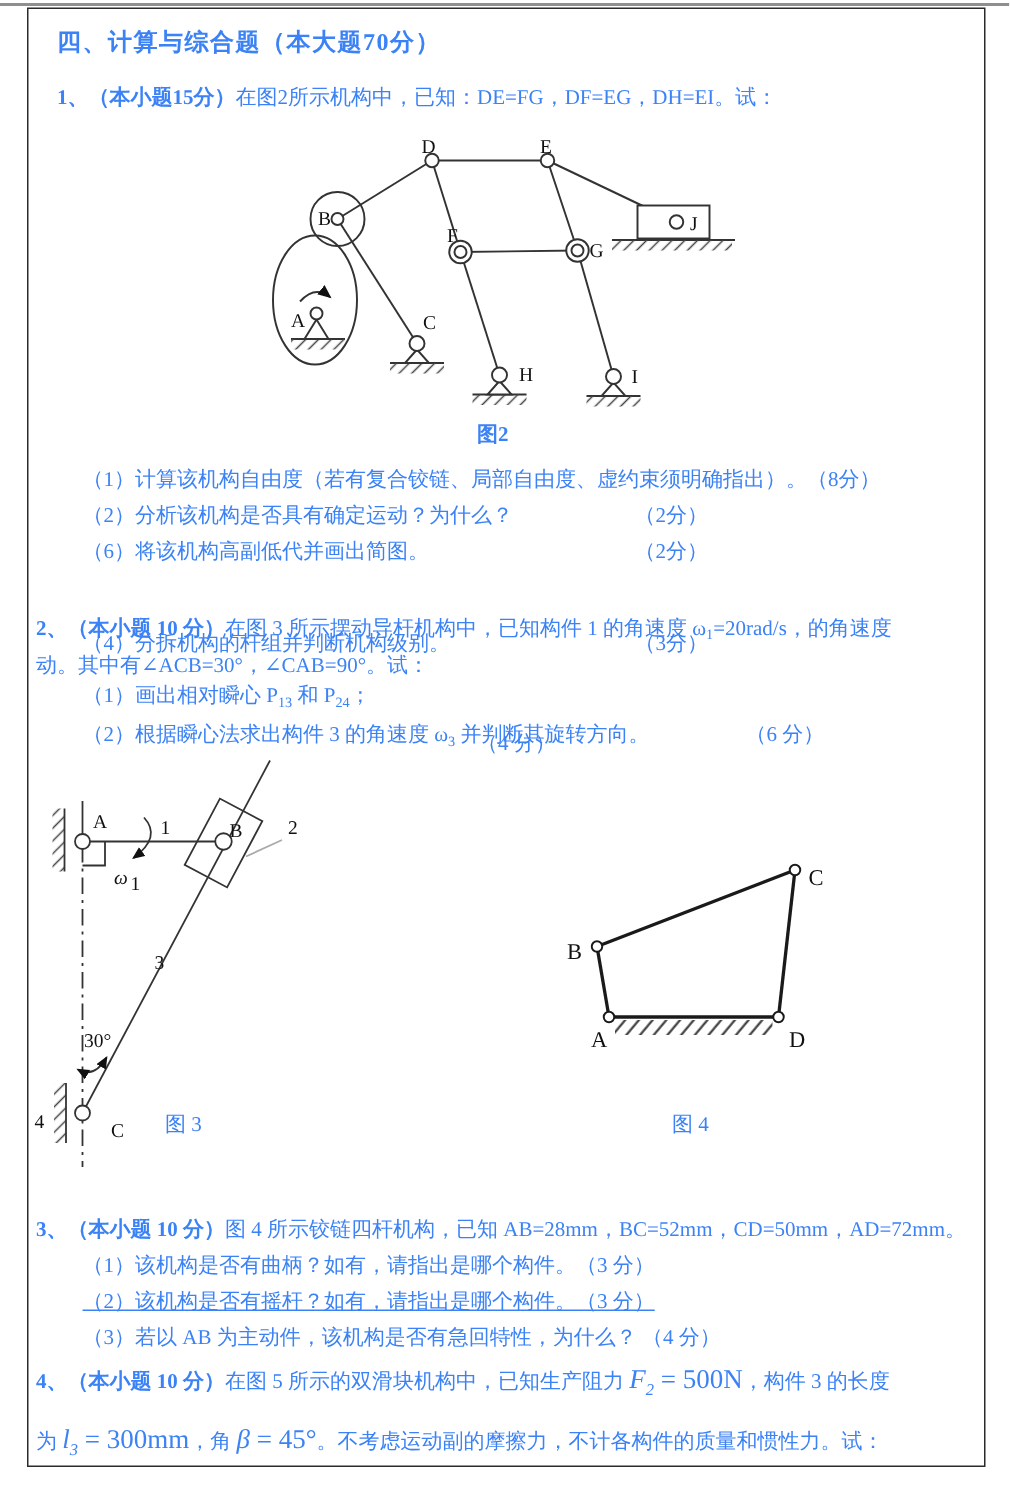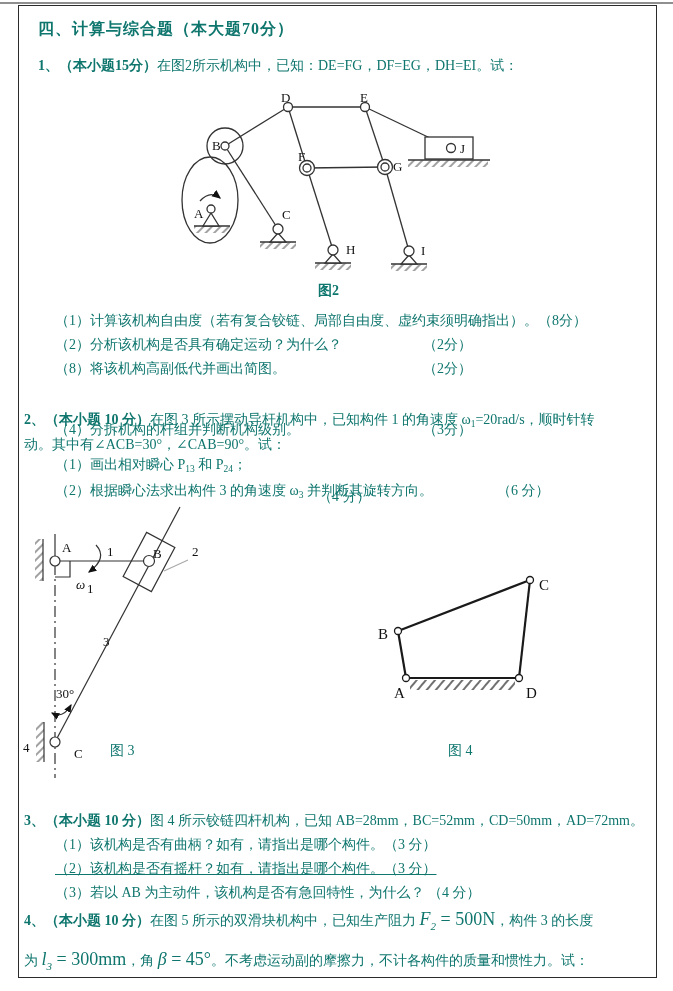--- a/index.html
+++ b/index.html
@@ -1,17 +1,17 @@
 <!DOCTYPE html>
 <html><head>
 <meta charset="utf-8">
 <style>
   html,body{margin:0;padding:0;background:#fff;}
   .page{position:relative;width:673px;height:991px;background:#ffffff;
-        font-family:"Liberation Serif","DejaVu Serif",serif;color:#0f766e;overflow:hidden;}
+        font-family:"Liberation Serif","DejaVu Serif",serif;color:#3b82f6;overflow:hidden;}
   .topline{position:absolute;left:0;top:2px;width:673px;height:2px;background:#8f8f8f;}
   .frame{position:absolute;left:18px;top:5px;width:637px;height:971px;border:1.5px solid #2b2b2b;}
   .t{position:absolute;white-space:nowrap;font-size:14px;line-height:18px;}
   .hdr{font-size:16px;font-weight:bold;letter-spacing:1px;}
   .seg-b{font-weight:bold;}
   .seg-sub{font-size:9.5px;vertical-align:-3px;}
   .seg-m{font-size:18px;font-style:italic;}
   .seg-mn{font-size:18px;}
   .seg-msub{font-size:11px;font-style:italic;vertical-align:-5px;}
   .score{position:absolute;top:0;}
@@ -99,29 +99,29 @@
     <text x="44" y="126">A</text>
   </svg>
   <div class="t cap" style="left:318px;top:282px;">图2</div>
 
   <div class="t" style="left:55px;top:312px;"><span class="seg-r">（1）计算该机构自由度（若有复合铰链、局部自由度、虚约束须明确指出）。（8分）</span></div>
   <div class="t" style="left:55px;top:336px;">
     <span><span class="seg-r">（2）分析该机构是否具有确定运动？为什么？</span></span>
     <span class="score" style="left:368px;">（2分）</span>
   </div>
   <div class="t" style="left:55px;top:360px;">
-    <span><span class="seg-r">（8）将该机构高副低代并画出简图。</span></span>
+    <span><span class="seg-r">（6）将该机构高副低代并画出简图。</span></span>
     <span class="score" style="left:368px;">（2分）</span>
   </div>
   <div class="t" style="left:55px;top:384px;margin-top:37px;">
     <span><span class="seg-r">（4）分拆机构的杆组并判断机构级别。</span></span>
     <span class="score" style="left:368px;text-align:center;">（3分）</span>
   </div>
 
-  <div class="t" style="left:24px;top:411px;"><span class="seg-b">2、（本小题 10 分）</span><span class="seg-r">在图 3 所示摆动导杆机构中，已知构件 1 的角速度 ω</span><span class="seg-sub">1</span><span class="seg-r">=20rad/s，顺时针转</span></div>
+  <div class="t" style="left:24px;top:411px;"><span class="seg-b">2、（本小题 10 分）</span><span class="seg-r">在图 3 所示摆动导杆机构中，已知构件 1 的角速度 ω</span><span class="seg-sub">1</span><span class="seg-r">=20rad/s，的角速度</span></div>
   <div class="t" style="left:24px;top:436px;"><span class="seg-r">动。其中有∠ACB=30°，∠CAB=90°。试：</span></div>
   <div class="t" style="left:55px;top:456px;">
     <span><span class="seg-r">（1）画出相对瞬心 P</span><span class="seg-sub">13</span><span class="seg-r"> 和 P</span><span class="seg-sub">24</span><span class="seg-r">；</span></span>
     <span class="score" style="left:263px;margin-top:32px;">（4 分）</span>
   </div>
   <div class="t" style="left:55px;top:482px;">
     <span><span class="seg-r">（2）根据瞬心法求出构件 3 的角速度 ω</span><span class="seg-sub">3</span><span class="seg-r"> 并判断其旋转方向。</span></span>
     <span class="score" style="left:442px;">（6 分）</span>
   </div>
 

